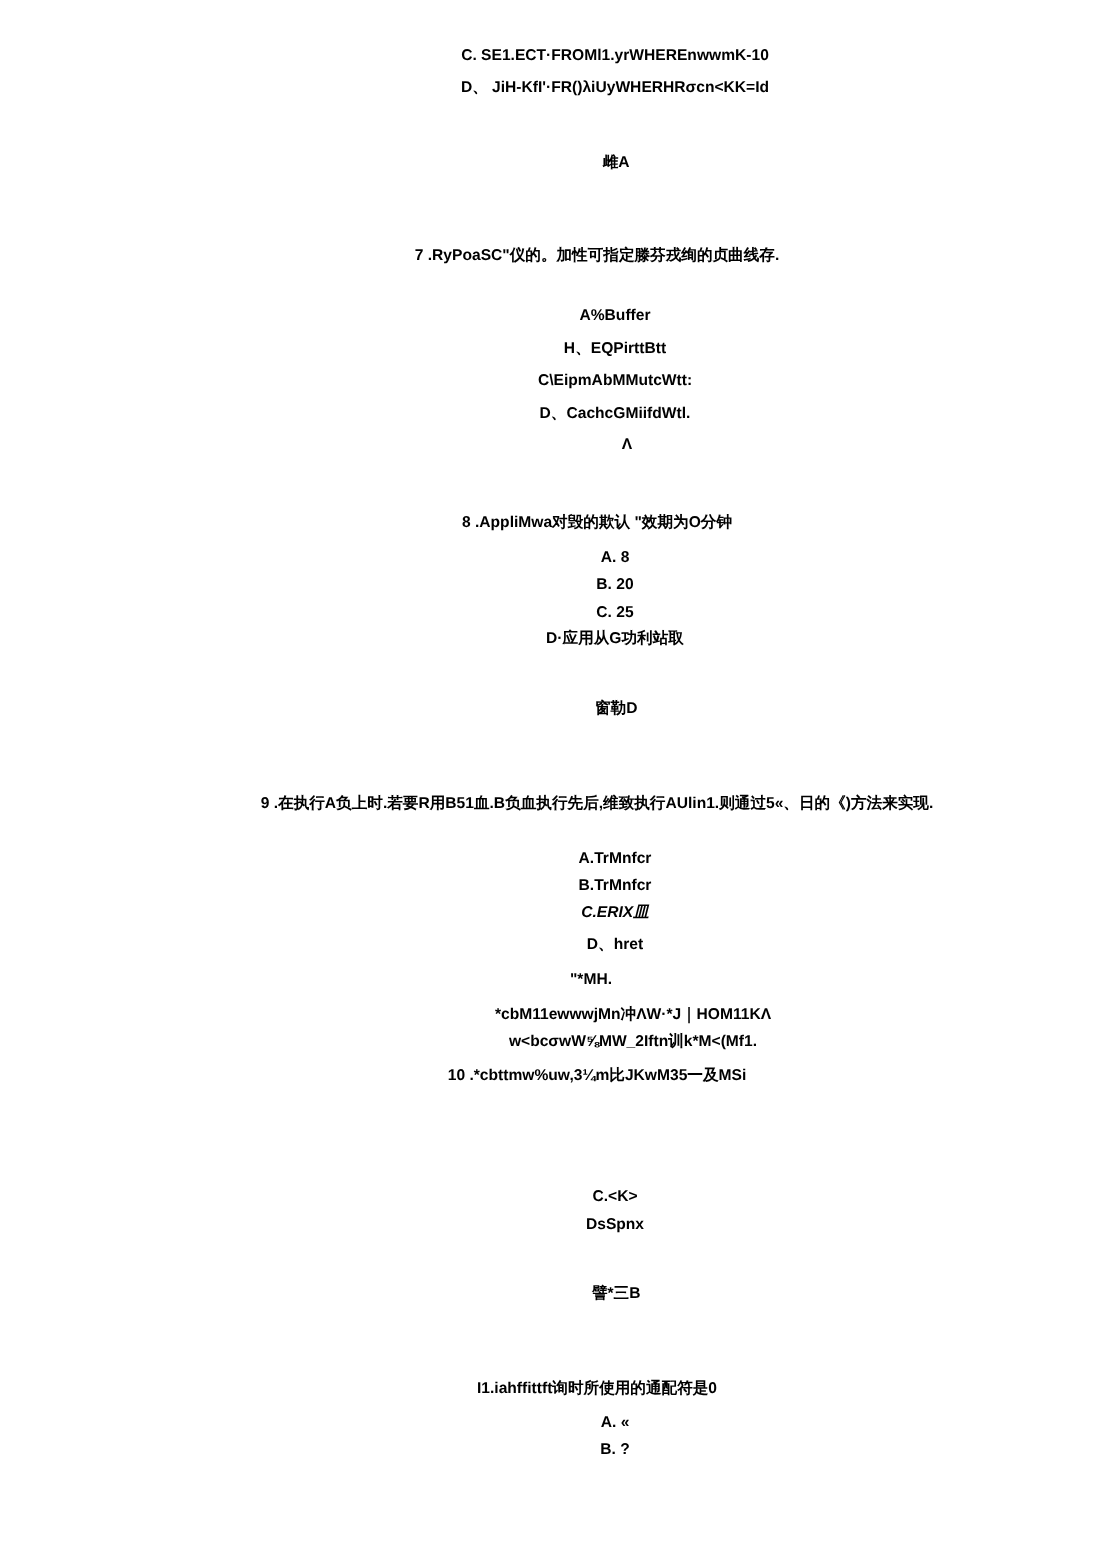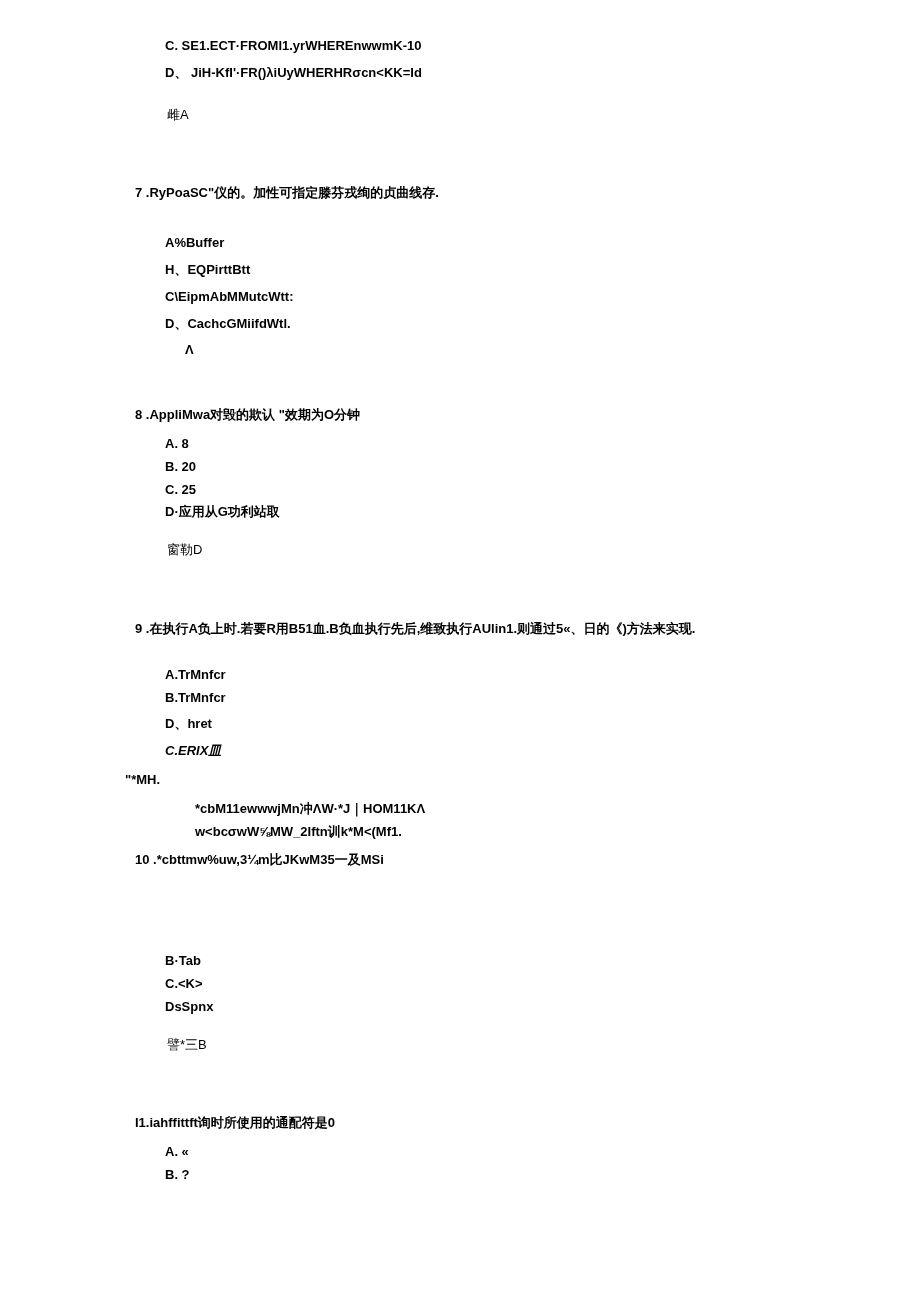--- a/index.html
+++ b/index.html
@@ -1,15 +1,15 @@
 <!DOCTYPE html>
 <html><head>
   <meta charset="utf-8">
   <style>
-    * { margin: 0; padding: 0; box-sizing: border-box; }
+    * { margin: 0; padding: 0; box-sizing: border-box; text-align: center; }
     body {
       font-family: Arial, "Microsoft YaHei", sans-serif;
       font-size: 13px;
       color: #000;
       background: #fff;
       width: 920px;
       padding: 30px 0 60px 0;
       line-height: 1.6;
     }
     .content {
@@ -27,22 +27,23 @@
       margin-bottom: 6px;
       font-weight: bold;
     }
     .opt-wide {
       padding-left: 50px;
       margin-top: 6px;
       margin-bottom: 6px;
       font-weight: bold;
     }
     .ans {
+      margin-top: 20px;
       margin-bottom: 20px;
-      font-weight: normal;
+      font-weight: bold;
       margin-left: -5px;
       padding-left: 37px;
     }
     .spacer { height: 30px; }
     .spacer-sm { height: 15px; }
     .spacer-lg { height: 70px; }
     .inline-block {
       padding-left: 60px;
       font-weight: bold;
       margin-top: 4px;
@@ -80,31 +81,30 @@
   <div class="opt tight">D·应用从G功利站取</div>
   <div class="spacer-sm"></div>
   <div class="ans">窗勒D</div>
 
   <div class="spacer"></div>
 
   <div class="q-line">9 .在执行A负上时.若要R用B51血.B负血执行先后,维致执行AUlin1.则通过5«、日的《)方法来实现.</div>
   <div class="spacer-sm"></div>
   <div class="opt tight">A.TrMnfcr</div>
   <div class="opt tight">B.TrMnfcr</div>
+  <div class="opt tight"><span class="italic">C.ERIX皿</span></div>
   <div class="opt">D、hret</div>
-  <div class="opt tight"><span class="italic">C.ERIX皿</span></div>
   <div class="q-line" style="margin-left:-10px;">"*MH.</div>
   <div class="inline-block tight">*cbM11ewwwjMn冲ΛW·*J｜HOM11KΛ</div>
   <div class="inline-block tight">w&lt;bcσwW⅝MW_2Iftn训k*M&lt;(Mf1.</div>
 
   <div class="q-line">10     .*cbttmw%uw,3¼m比JKwM35一及MSi</div>
 
   <div class="spacer-lg"></div>
 
-  <div class="opt tight">B·Tab</div>
   <div class="opt tight">C.&lt;K&gt;</div>
   <div class="opt tight">DsSpnx</div>
   <div class="spacer-sm"></div>
   <div class="ans">譬*三B</div>
 
   <div class="spacer"></div>
 
   <div class="q-line">I1.iahffittft询时所使用的通配符是0</div>
   <div class="opt tight">A.      «</div>
   <div class="opt tight">B.      ?</div>

